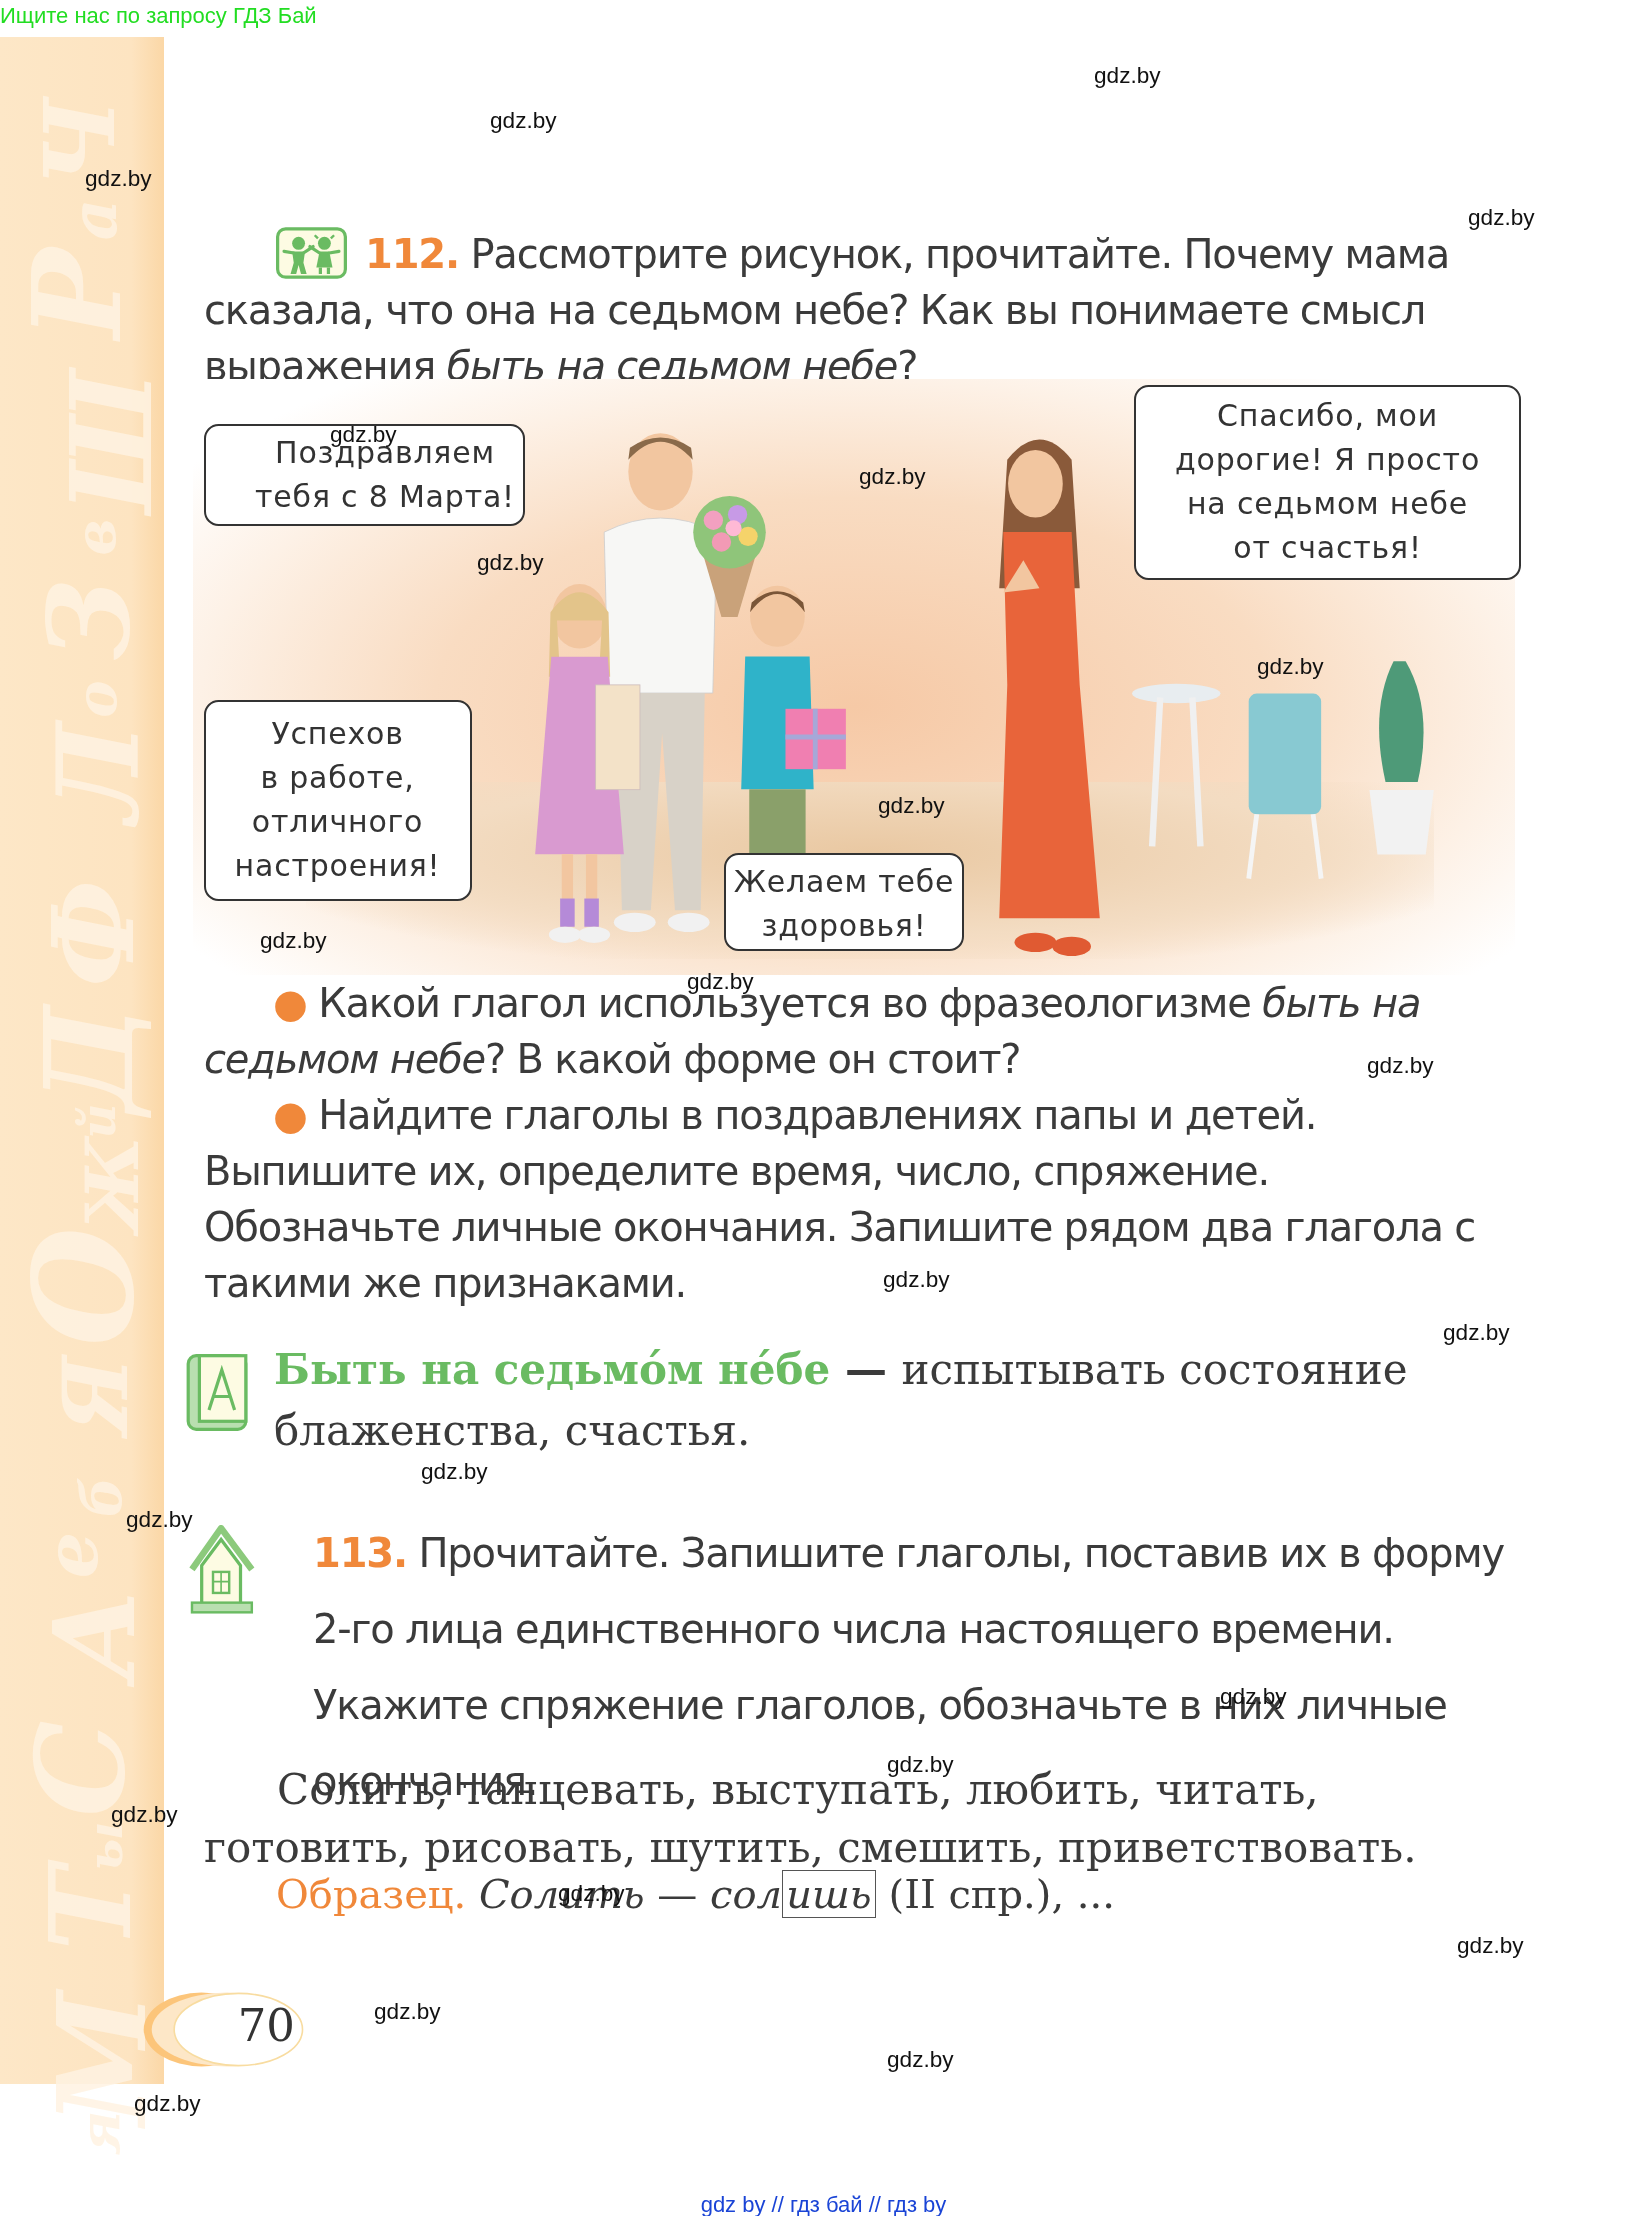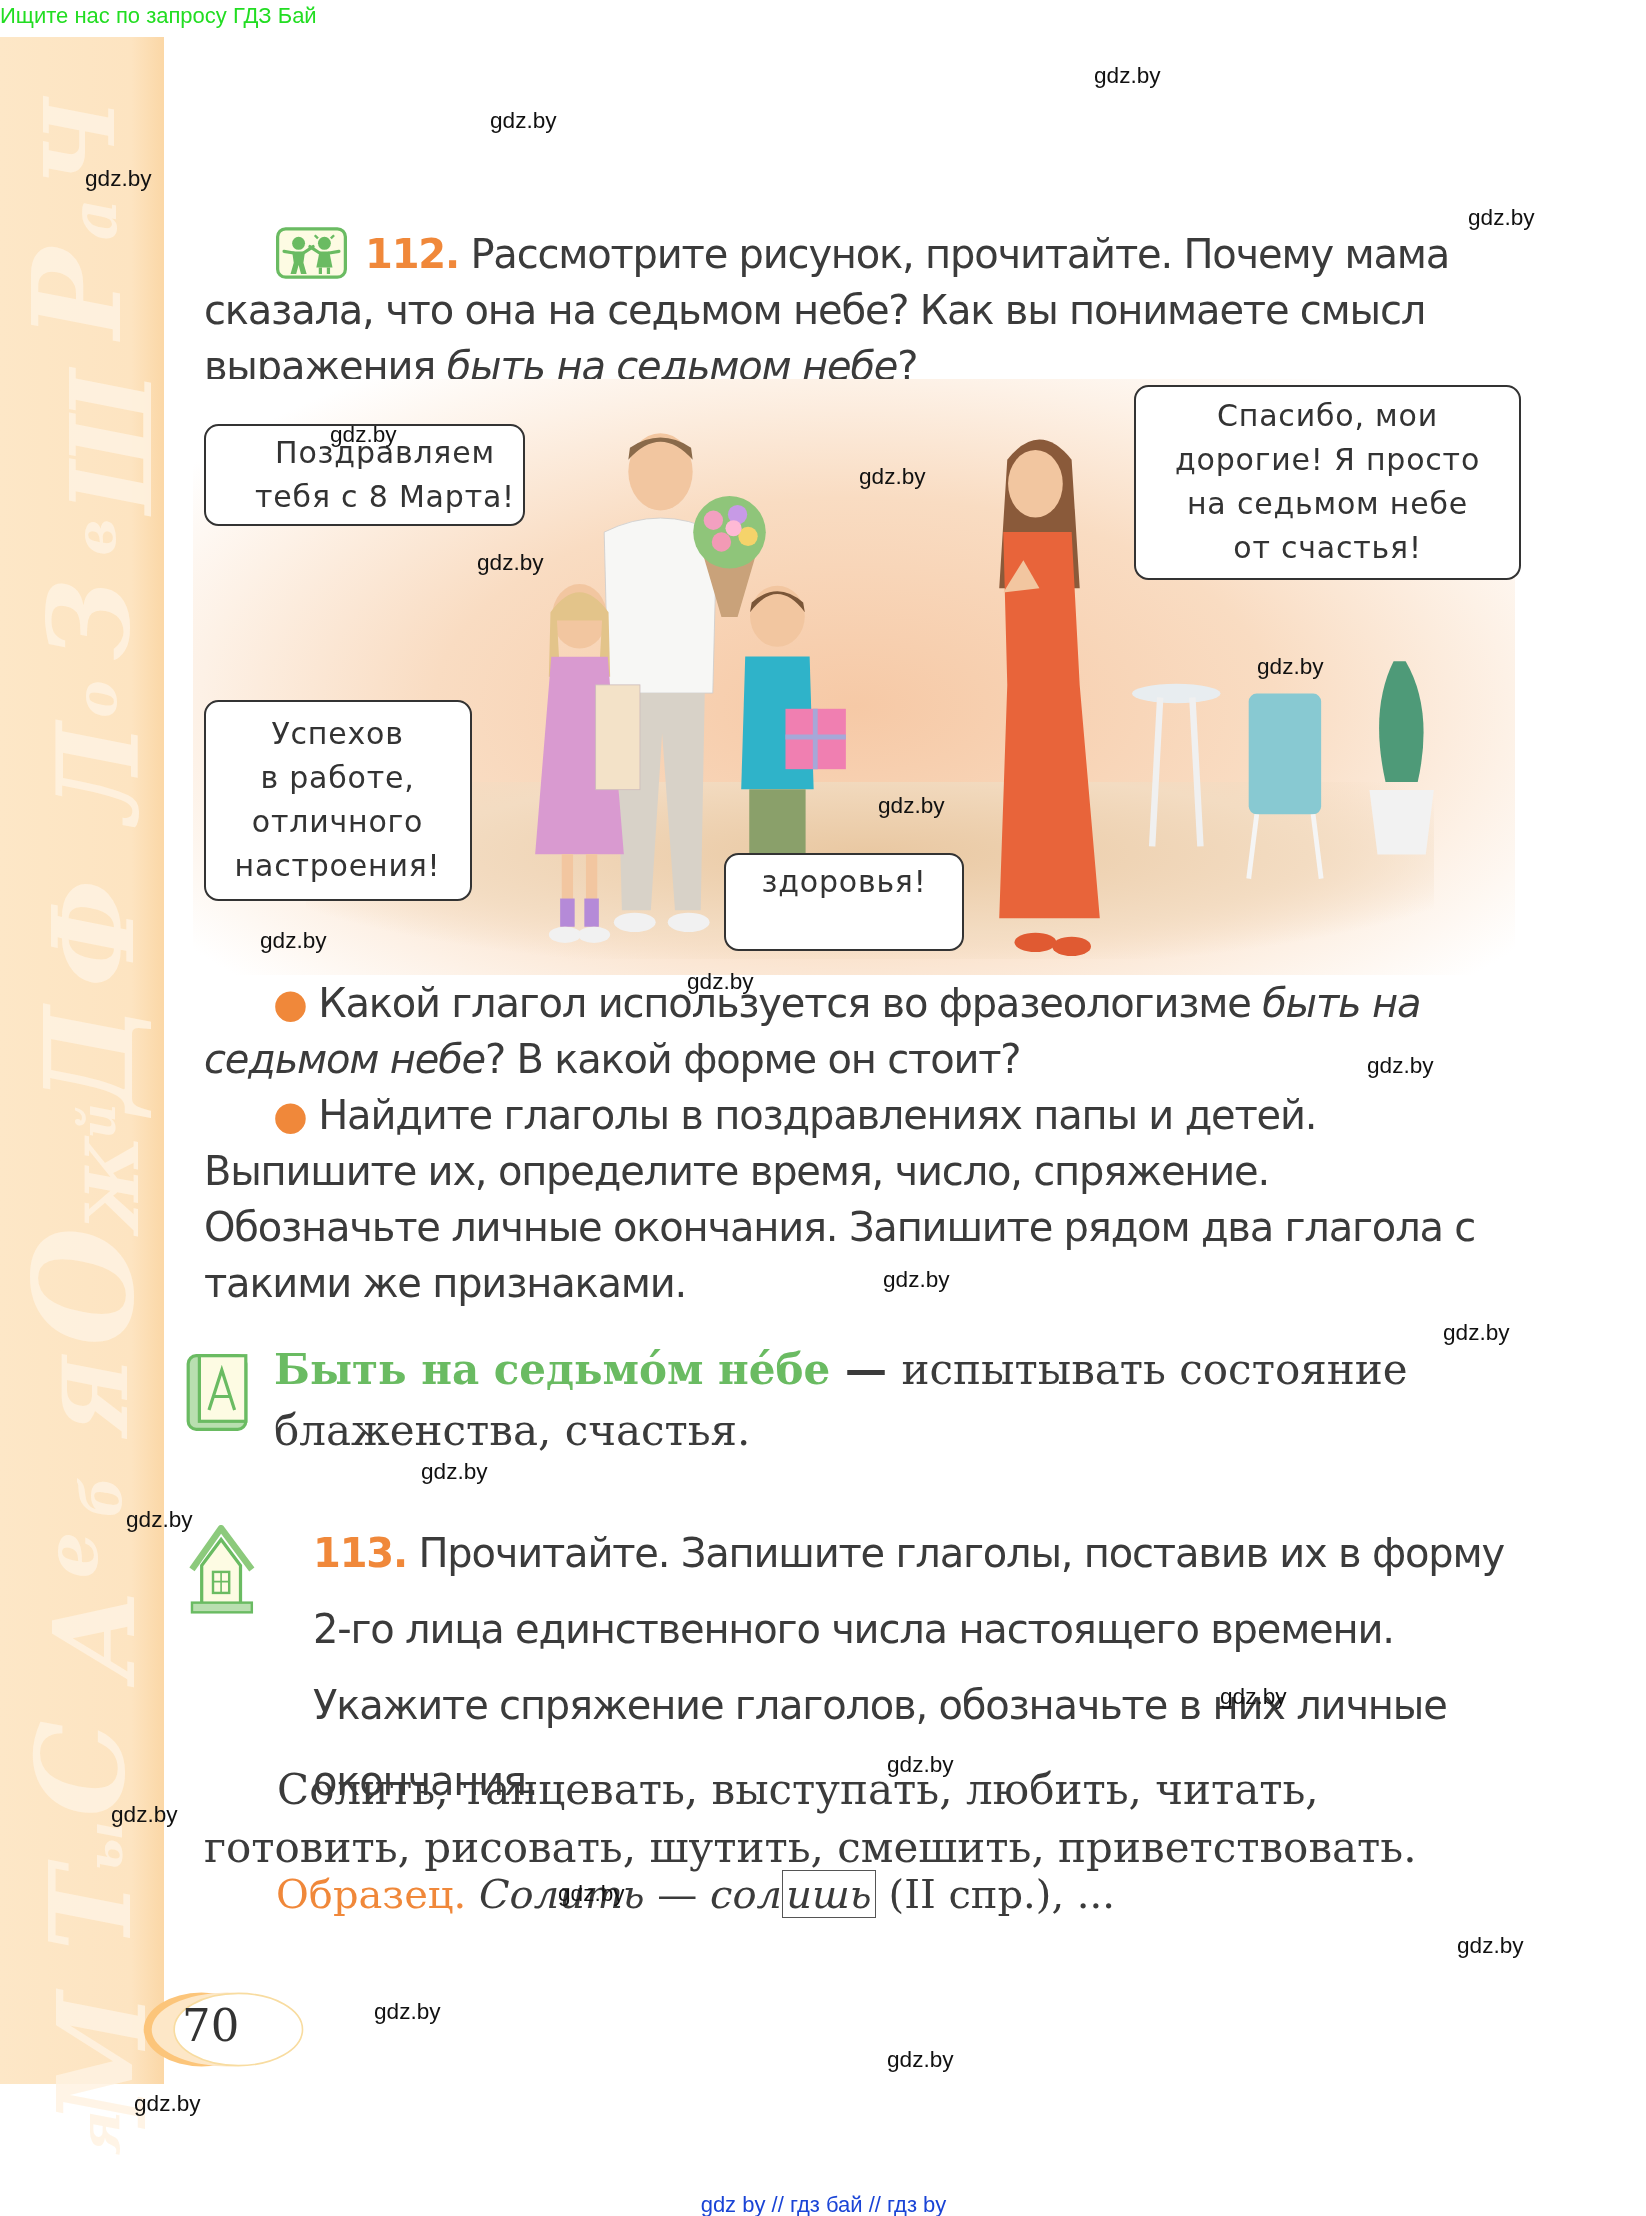--- a/index.html
+++ b/index.html
@@ -155,20 +155,21 @@
     <div>на седьмом небе</div>
     <div>от счастья!</div>
   </div>
   <div class="bubble" style="left:10.5px;top:321px;width:268px;height:201px;padding-top:9.7px;">
     <div>Успехов</div>
     <div>в работе,</div>
     <div>отличного</div>
     <div>настроения!</div>
   </div>
   <div class="bubble" style="left:531px;top:474px;width:240px;height:98px;padding-top:4.8px;">
+    <div>Желаем тебе</div>
     <div>здоровья!</div>
   </div>
 </div>
 
 <div class="task-text" style="top:975px;line-height:56px;">
   <div style="text-indent:69px;"><span class="bullet">●</span> <span>Какой глагол используется во фразеологизме </span><span class="it">быть на седьмом небе</span><span>? В какой форме он стоит?</span></div>
   <div style="text-indent:69px;"><span class="bullet">●</span> <span>Найдите глаголы в поздравлениях папы и детей. Выпишите их, определите время, число, спряжение. Обозначьте личные окончания. Запишите рядом два глагола с такими же признаками.</span></div>
 </div>
 
 <div class="abs" style="left:185px;top:1352px;width:64px;height:89px;">
@@ -200,21 +201,21 @@
   <span class="lbl">Образец.</span>
   <span class="it">Солить</span><span> — </span><span class="it">сол</span><span class="it boxed">ишь</span><span> (II спр.), ...</span>
 </div>
 
 <div class="abs pagenum">
   <svg width="169" height="77" viewBox="0 0 210 96" style="position:absolute;left:0;top:0;">
     <ellipse cx="80" cy="48" rx="72" ry="46" fill="#fcc57a"></ellipse>
     <ellipse cx="112" cy="48" rx="94" ry="46" fill="#fde7c7"></ellipse>
     <ellipse cx="126" cy="48" rx="80" ry="45" fill="#ffffff" stroke="#f8dca0" stroke-width="2"></ellipse>
   </svg>
-  <div style="position:absolute;left:45px;width:113px;top:8px;text-align:left;font-family:'DejaVu Serif',serif;font-size:45px;color:#333;">70</div>
+  <div style="position:absolute;left:45px;width:113px;top:8px;text-align:right;font-family:'DejaVu Serif',serif;font-size:45px;color:#333;">70</div>
 </div>
 
 <div class="wm" style="left:1094px;top:63px;">gdz.by</div>
 <div class="wm" style="left:490px;top:108px;">gdz.by</div>
 <div class="wm" style="left:85px;top:166px;">gdz.by</div>
 <div class="wm" style="left:1468px;top:205px;">gdz.by</div>
 <div class="wm" style="left:330px;top:422px;">gdz.by</div>
 <div class="wm" style="left:859px;top:464px;">gdz.by</div>
 <div class="wm" style="left:477px;top:550px;">gdz.by</div>
 <div class="wm" style="left:1257px;top:654px;">gdz.by</div>

